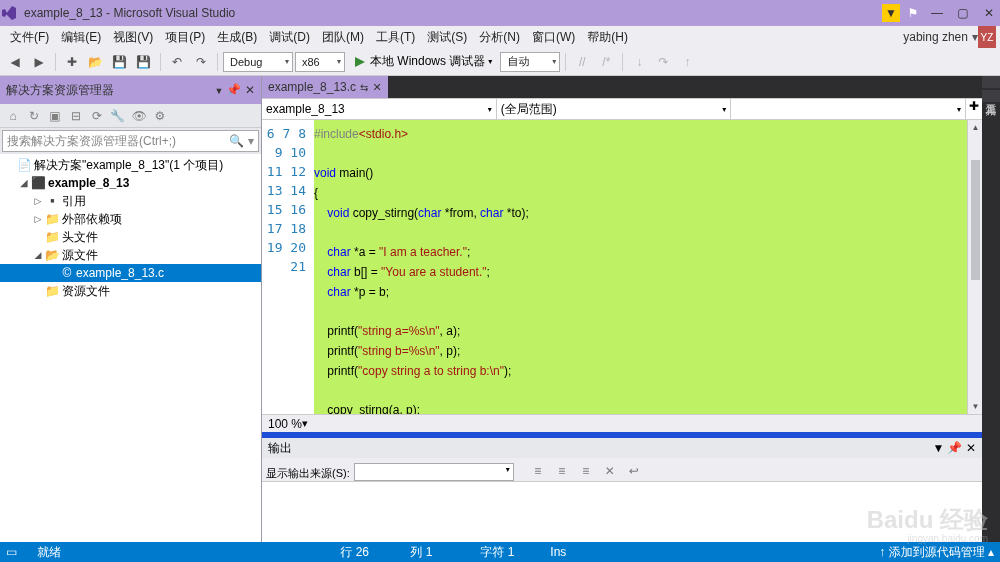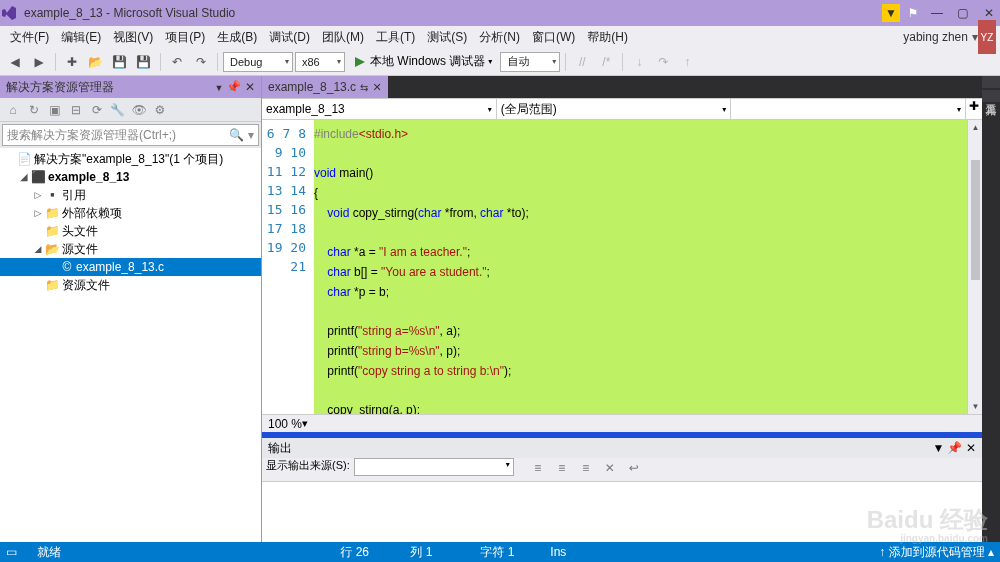--- a/index.html
+++ b/index.html
@@ -13,37 +13,37 @@
 .titlebar .yellow { width: 18px; height: 18px; background: #ffcc00; display: flex; align-items: center; justify-content: center; }
 .titlebar .flag { width: 18px; height: 18px; display: flex; align-items: center; justify-content: center; color: #fff; }
 .titlebar .search { width: 150px; height: 18px; background: #c7b6e6; border: 1px solid #a593cf; padding: 0 4px; color: #555; font-size: 11px; display: flex; align-items: center; justify-content: space-between; }
 .titlebar .winbtn { width: 22px; height: 22px; display: flex; align-items: center; justify-content: center; color: #333; }
 
 
 .menubar { height: 22px; background: #eeeef2; display: flex; align-items: center; padding: 0 4px; }
 .menubar .menu-item { padding: 2px 6px; color: #222; }
 .menubar .spacer { flex: 1; }
 .menubar .user { color: #333; padding-right: 4px; }
-.menubar .user-badge { width: 18px; height: 34px; background: #c0504d; color: #fff; display: inline-flex; align-items: center; justify-content: center; font-size: 10px; }
+.menubar .user-badge { width: 18px; height: 22px; background: #c0504d; color: #fff; display: inline-flex; align-items: center; justify-content: center; font-size: 10px; }
 
 
 .toolbar { height: 28px; background: #eeeef2; display: flex; align-items: center; padding: 0 4px; gap: 2px; border-bottom: 1px solid #ccc; }
 .toolbar .tbtn { width: 22px; height: 22px; display: flex; align-items: center; justify-content: center; color: #555; }
 .toolbar .sep { width: 1px; height: 18px; background: #ccc; margin: 0 3px; }
 .toolbar .dropdown { height: 20px; background: #fff; border: 1px solid #aaa; padding: 0 14px 0 6px; display: flex; align-items: center; position: relative; font-size: 11px; color: #222; }
 .toolbar .dropdown::after { content: "▾"; position: absolute; right: 3px; font-size: 8px; color: #555; }
 .toolbar .play { width: 14px; height: 14px; display: flex; align-items: center; justify-content: center; }
 .toolbar .debug-btn { height: 20px; border: none; background: transparent; display: flex; align-items: center; gap: 3px; padding: 0 6px; }
 
 
 .main { display: flex; height: calc(100% - 26px - 22px - 28px - 20px); }
 
 
 .sol-panel { width: 262px; background: #e7e8ec; display: flex; flex-direction: column; border-right: 1px solid #99a; }
-.sol-header { height: 22px; background: #b19cd9; color: #333; display: flex; align-items: center; padding: 0 6px; justify-content: space-between; }
+.sol-header { height: 28px; background: #b19cd9; color: #333; display: flex; align-items: center; padding: 0 6px; justify-content: space-between; }
 .sol-toolbar { height: 24px; background: #e7e8ec; display: flex; align-items: center; padding: 0 3px; gap: 1px; border-bottom: 1px solid #ccc; }
 .sol-toolbar .sb { width: 20px; height: 20px; display: flex; align-items: center; justify-content: center; color: #555; opacity: .7; }
 .sol-search { height: 22px; background: #fff; border: 1px solid #aaa; margin: 2px; padding: 0 4px; display: flex; align-items: center; justify-content: space-between; color: #888; font-size: 11px; }
 .sol-tree { flex: 1; background: #fff; overflow: auto; padding: 2px 0; }
 .tree-row { height: 18px; display: flex; align-items: center; padding-left: 4px; gap: 2px; font-size: 11px; }
 .tree-row .exp { width: 12px; text-align: center; color: #555; font-size: 9px; }
 .tree-row .ic { width: 14px; height: 14px; display: inline-flex; align-items: center; justify-content: center; }
 .tree-row.bold { font-weight: bold; }
 .tree-row.selected { background: #007acc; color: #fff; }
 .indent1 { padding-left: 18px; }
@@ -68,39 +68,39 @@
 .incname { color: #a31515; }
 .editor-status { height: 18px; background: #eeeef2; border-top: 1px solid #ccc; font-size: 11px; padding: 0 6px; display: flex; align-items: center; }
 .vsb { width: 15px; background: #eeeef2; border-left: 1px solid #ccc; position: relative; }
 .vsb .thumb { position: absolute; width: 9px; left: 3px; top: 40px; height: 120px; background: #c2c3c9; }
 .vsb .arr { width: 15px; height: 15px; display: flex; align-items: center; justify-content: center; font-size: 8px; color: #555; position: absolute; }
 .vsb .up { top: 0; } .vsb .down { bottom: 0; }
 
 
 .out-panel { height: 110px; background: #fff; border-top: 6px solid #1d4ed8; display: flex; flex-direction: column; }
 .out-header { height: 20px; background: #e7e8ec; display: flex; align-items: center; padding: 0 6px; justify-content: space-between; font-size: 11px; }
-.out-toolbar { height: 24px; background: #eeeef2; display: flex; align-items: flex-start; padding: 0 4px; gap: 4px; border-bottom: 1px solid #ccc; }
+.out-toolbar { height: 24px; background: #eeeef2; display: flex; align-items: flex-end; padding: 0 4px; gap: 4px; border-bottom: 1px solid #ccc; }
 .out-toolbar .lbl { font-size: 11px; }
 .out-toolbar .dd { width: 160px; height: 18px; background: #fff; border: 1px solid #aaa; position: relative; }
 .out-toolbar .dd::after { content: "▾"; position: absolute; right: 3px; top: 1px; font-size: 8px; }
 .out-toolbar .ob { width: 20px; height: 20px; display: flex; align-items: center; justify-content: center; opacity: .5; }
 .out-body { flex: 1; background: #fff; }
 
 
 .right-dock { width: 18px; background: #2d2d30; display: flex; flex-direction: column; }
 .right-dock .tab { writing-mode: vertical-rl; color: #ccc; padding: 6px 2px; font-size: 11px; background: #3e3e42; margin-bottom: 2px; text-align: center; }
 
 
 .statusbar { height: 20px; background: #007acc; color: #fff; display: flex; align-items: center; padding: 0 6px; gap: 20px; font-size: 11px; }
 .statusbar .fl { flex: 1; }
 .statusbar .segment { min-width: 50px; }
 
 
 .watermark { position: absolute; right: 12px; bottom: 26px; color: rgba(200,200,200,.5); font-size: 24px; font-weight: bold; pointer-events: none; }
-.watermark-sub { position: absolute; right: 12px; bottom: 18px; color: rgba(180,180,180,.4); font-size: 10px; pointer-events: none; font-weight: bold; }
+.watermark-sub { position: absolute; right: 12px; bottom: 18px; color: rgba(180,180,180,.4); font-size: 10px; pointer-events: none; }
 </style>
 </head>
 <body>
 
 <div class="titlebar">
   <span class="logo">
     <svg width="16" height="16" viewBox="0 0 16 16">
         <path fill="#5e3a9c" d="M11 1l4 2v10l-4 2-6-6 6-8zM1 5l3-1 2 4-2 4-3-1V5z"></path>
       </svg>
   </span>

